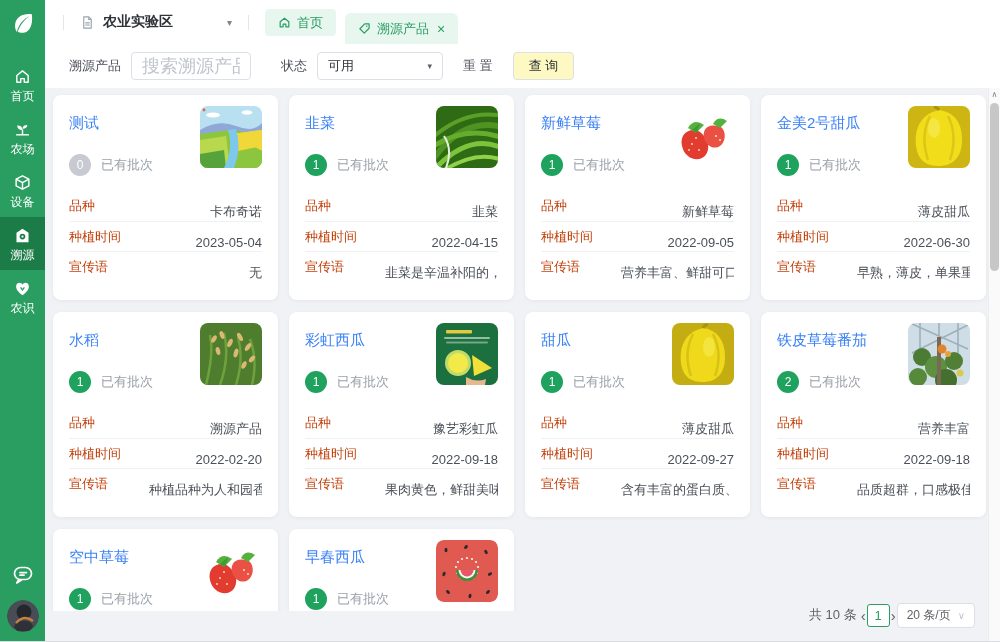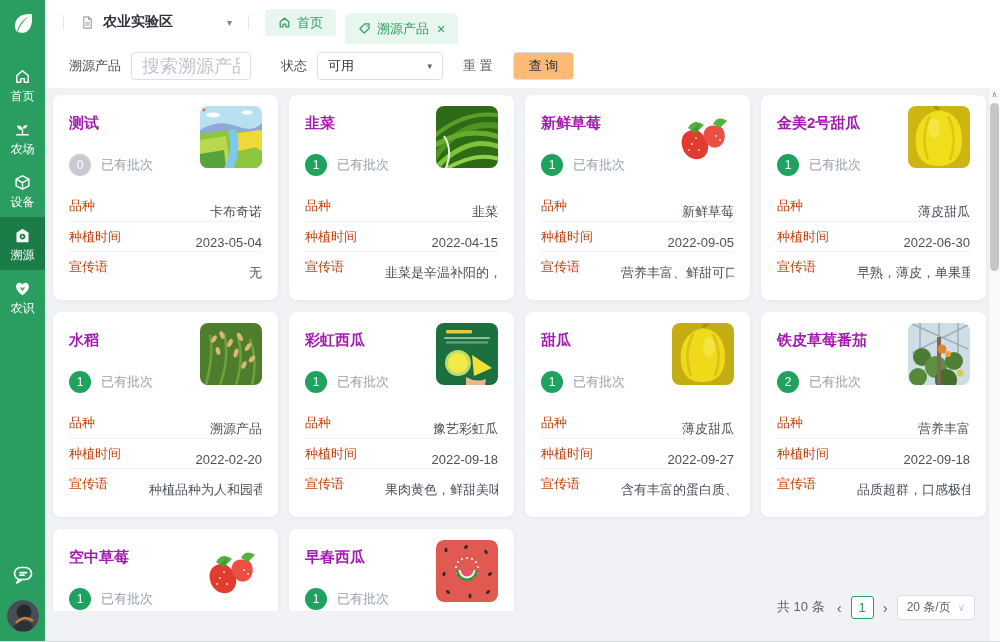--- a/index.html
+++ b/index.html
@@ -39,41 +39,41 @@
   .tab-icon svg { width:13px; height:13px; display:block; }
   .tab-close { margin-left:2px; font-size:14px; line-height:1; }
 
   .filterbar { height:44px; background:#fff; display:flex; align-items:center; padding-left:24px; gap:10px; }
   .f-label { font-size:13px; color:#4a4f57; }
   .search-input { width:120px; height:28px; border:1px solid #dcdfe6; border-radius:4px; padding:0 10px; font-size:18px; color:#606266; outline:none; margin-right:20px; font-family:inherit; }
   .search-input::placeholder { color:#c0c4cc; }
   .select { width:126px; height:28px; border:1px solid #dcdfe6; border-radius:4px; display:flex; align-items:center; justify-content:space-between; padding:0 10px; font-size:13px; color:#2f3338; cursor:pointer; background:#fff; }
   .select .sel-caret { font-size:9px; color:#5a5f66; }
   .btn-text { border:none; background:none; font-size:13px; color:#565b62; cursor:pointer; margin-left:4px; font-family:inherit; }
-  .btn { height:28px; padding:0 15px; margin-left:4px; border:1px solid #dcdfe6; border-radius:4px; background:#fdba74; font-size:13px; color:#2f3338; cursor:pointer; font-family:inherit; }
+  .btn { height:28px; padding:0 15px; margin-left:4px; border:1px solid #dcdfe6; border-radius:4px; background:#fef9c3; font-size:13px; color:#2f3338; cursor:pointer; font-family:inherit; }
 
   
   .main { position:absolute; top:88px; left:0; right:12px; bottom:0; }
   .grid { position:absolute; top:0; left:0; right:0; bottom:30px; overflow:hidden; padding:7px 0 0 8px; display:grid; grid-template-columns:repeat(4,225px); grid-auto-rows:205px; gap:12px 11px; align-content:start; }
   .card { background:#fff; border-radius:8px; padding:14px 16px; position:relative; box-shadow:0 1px 4px rgba(0,0,0,.05); cursor:pointer; }
-  .card-title { font-size:15px; font-weight:700; color:#a21caf; padding-top:5px; max-width:140px; }
+  .card-title { font-size:15px; font-weight:400; color:#3b82f6; padding-top:5px; max-width:140px; }
   .card-img { position:absolute; top:11px; right:16px; width:62px; height:62px; border-radius:8px; overflow:hidden; }
   .card-img svg { width:100%; height:100%; display:block; }
   .batch-row { display:flex; align-items:center; gap:10px; margin-top:21px; }
   .badge { width:22px; height:22px; border-radius:50%; background:#1fa25e; color:#fff; font-size:12px; display:flex; align-items:center; justify-content:center; flex-shrink:0; }
   .badge.gray { background:#c7cad0; }
   .batch-text { font-size:13px; color:#9aa0a8; }
   .card-rows { margin-top:15px; }
   .crow { display:flex; justify-content:space-between; align-items:center; height:30px; }
   .crow + .crow { border-top:1px solid #f0f1f3;gap:41px; }
   .crow-label { font-size:13px; color:#c2410c; flex-shrink:0; }
   .crow-value { font-size:13px; color:#4b5058; white-space:nowrap; overflow:hidden; max-width:152px; text-align:right;margin-top:12px; }
 
   
-  .bottom-bar { position:absolute; left:0; right:0; bottom:16px; height:30px; display:flex; align-items:center; justify-content:flex-end; gap:9px; padding:0 13px 6px 12px; }
+  .bottom-bar { position:absolute; left:0; right:0; bottom:8px; height:30px; display:flex; align-items:center; justify-content:flex-end; gap:1px; padding:0 13px 6px 12px; }
   .total { font-size:13px; color:#606266; margin-right:3px; }
   .pg-arrow { font-size:15px; color:#606266; cursor:pointer; line-height:1; }
   .pg-page { min-width:23px; height:23px; border:1px solid #2a9d61; border-radius:3px; color:#2a9d61; font-size:13px; display:flex; align-items:center; justify-content:center; background:#fff; cursor:pointer; }
   .pg-size { height:25px; border:1px solid #dcdfe6; border-radius:4px; background:#fff; display:flex; align-items:center; gap:7px; padding:0 9px; font-size:12px; color:#606266; cursor:pointer; }
   .caret2 { color:#c0c4cc; font-size:10px; }
 
   
   .scrollbar { position:absolute; right:0; top:88px; bottom:0; width:12px; background:#fafafa; border-left:1px solid #ededed; }
   .sb-up { height:13px; text-align:center; font-size:8px; color:#7f7f7f; line-height:14px; cursor:pointer; }
   .sb-thumb { position:absolute; top:15px; left:1px; width:9px; height:168px; background:#c7c7c7; border-radius:5px; cursor:pointer; }

